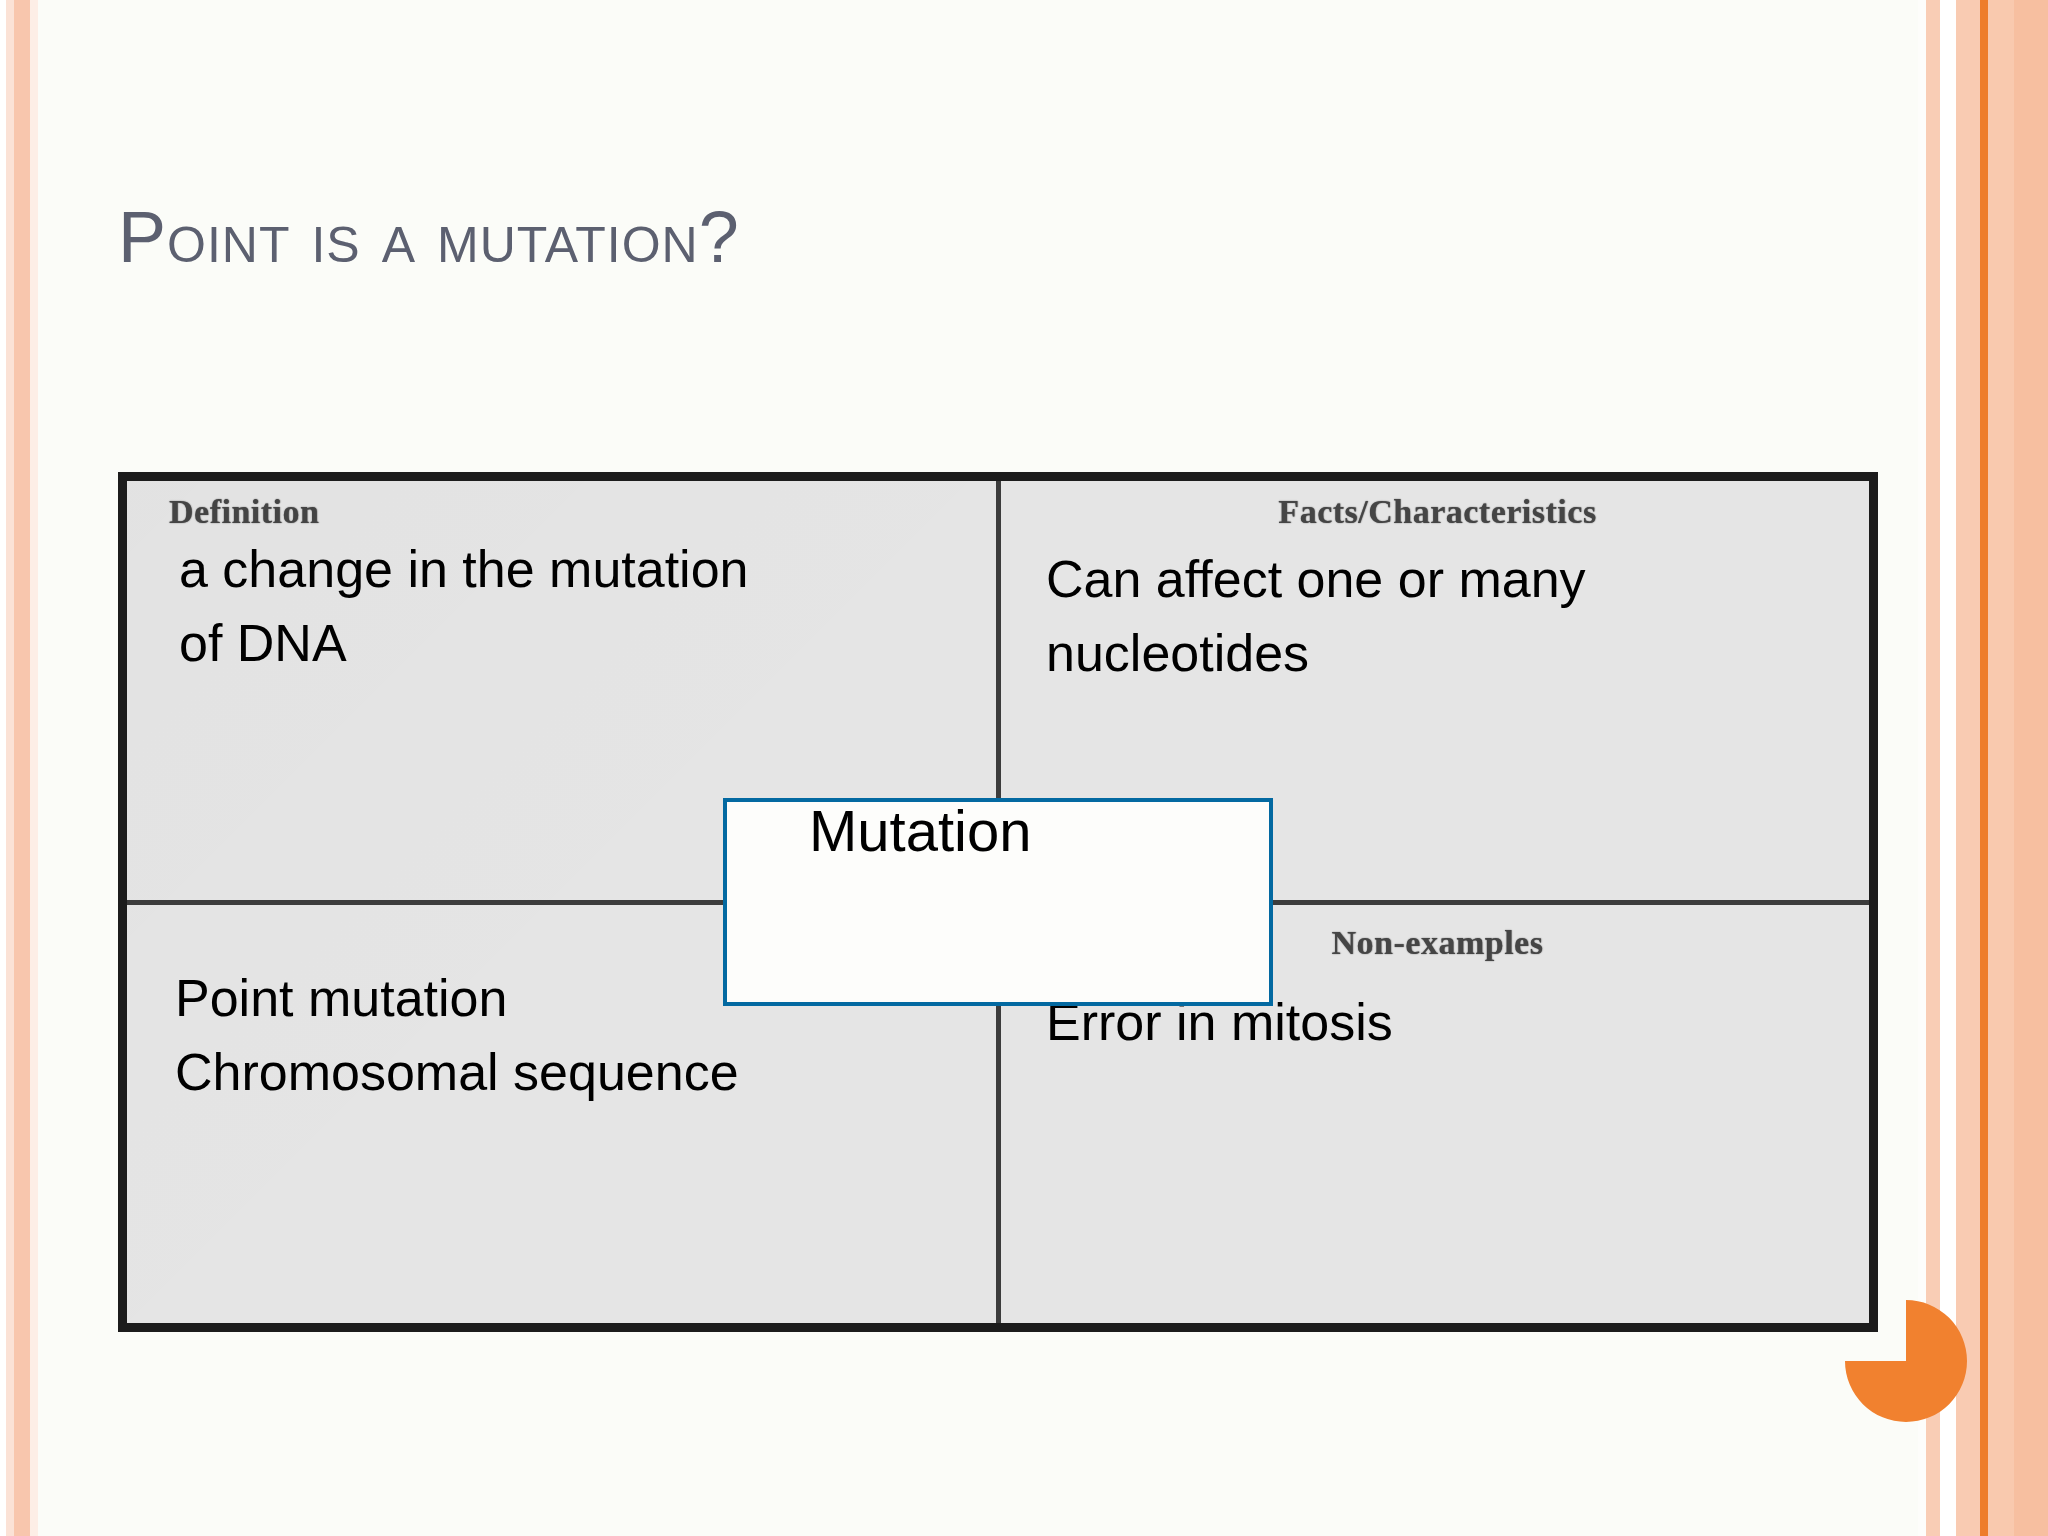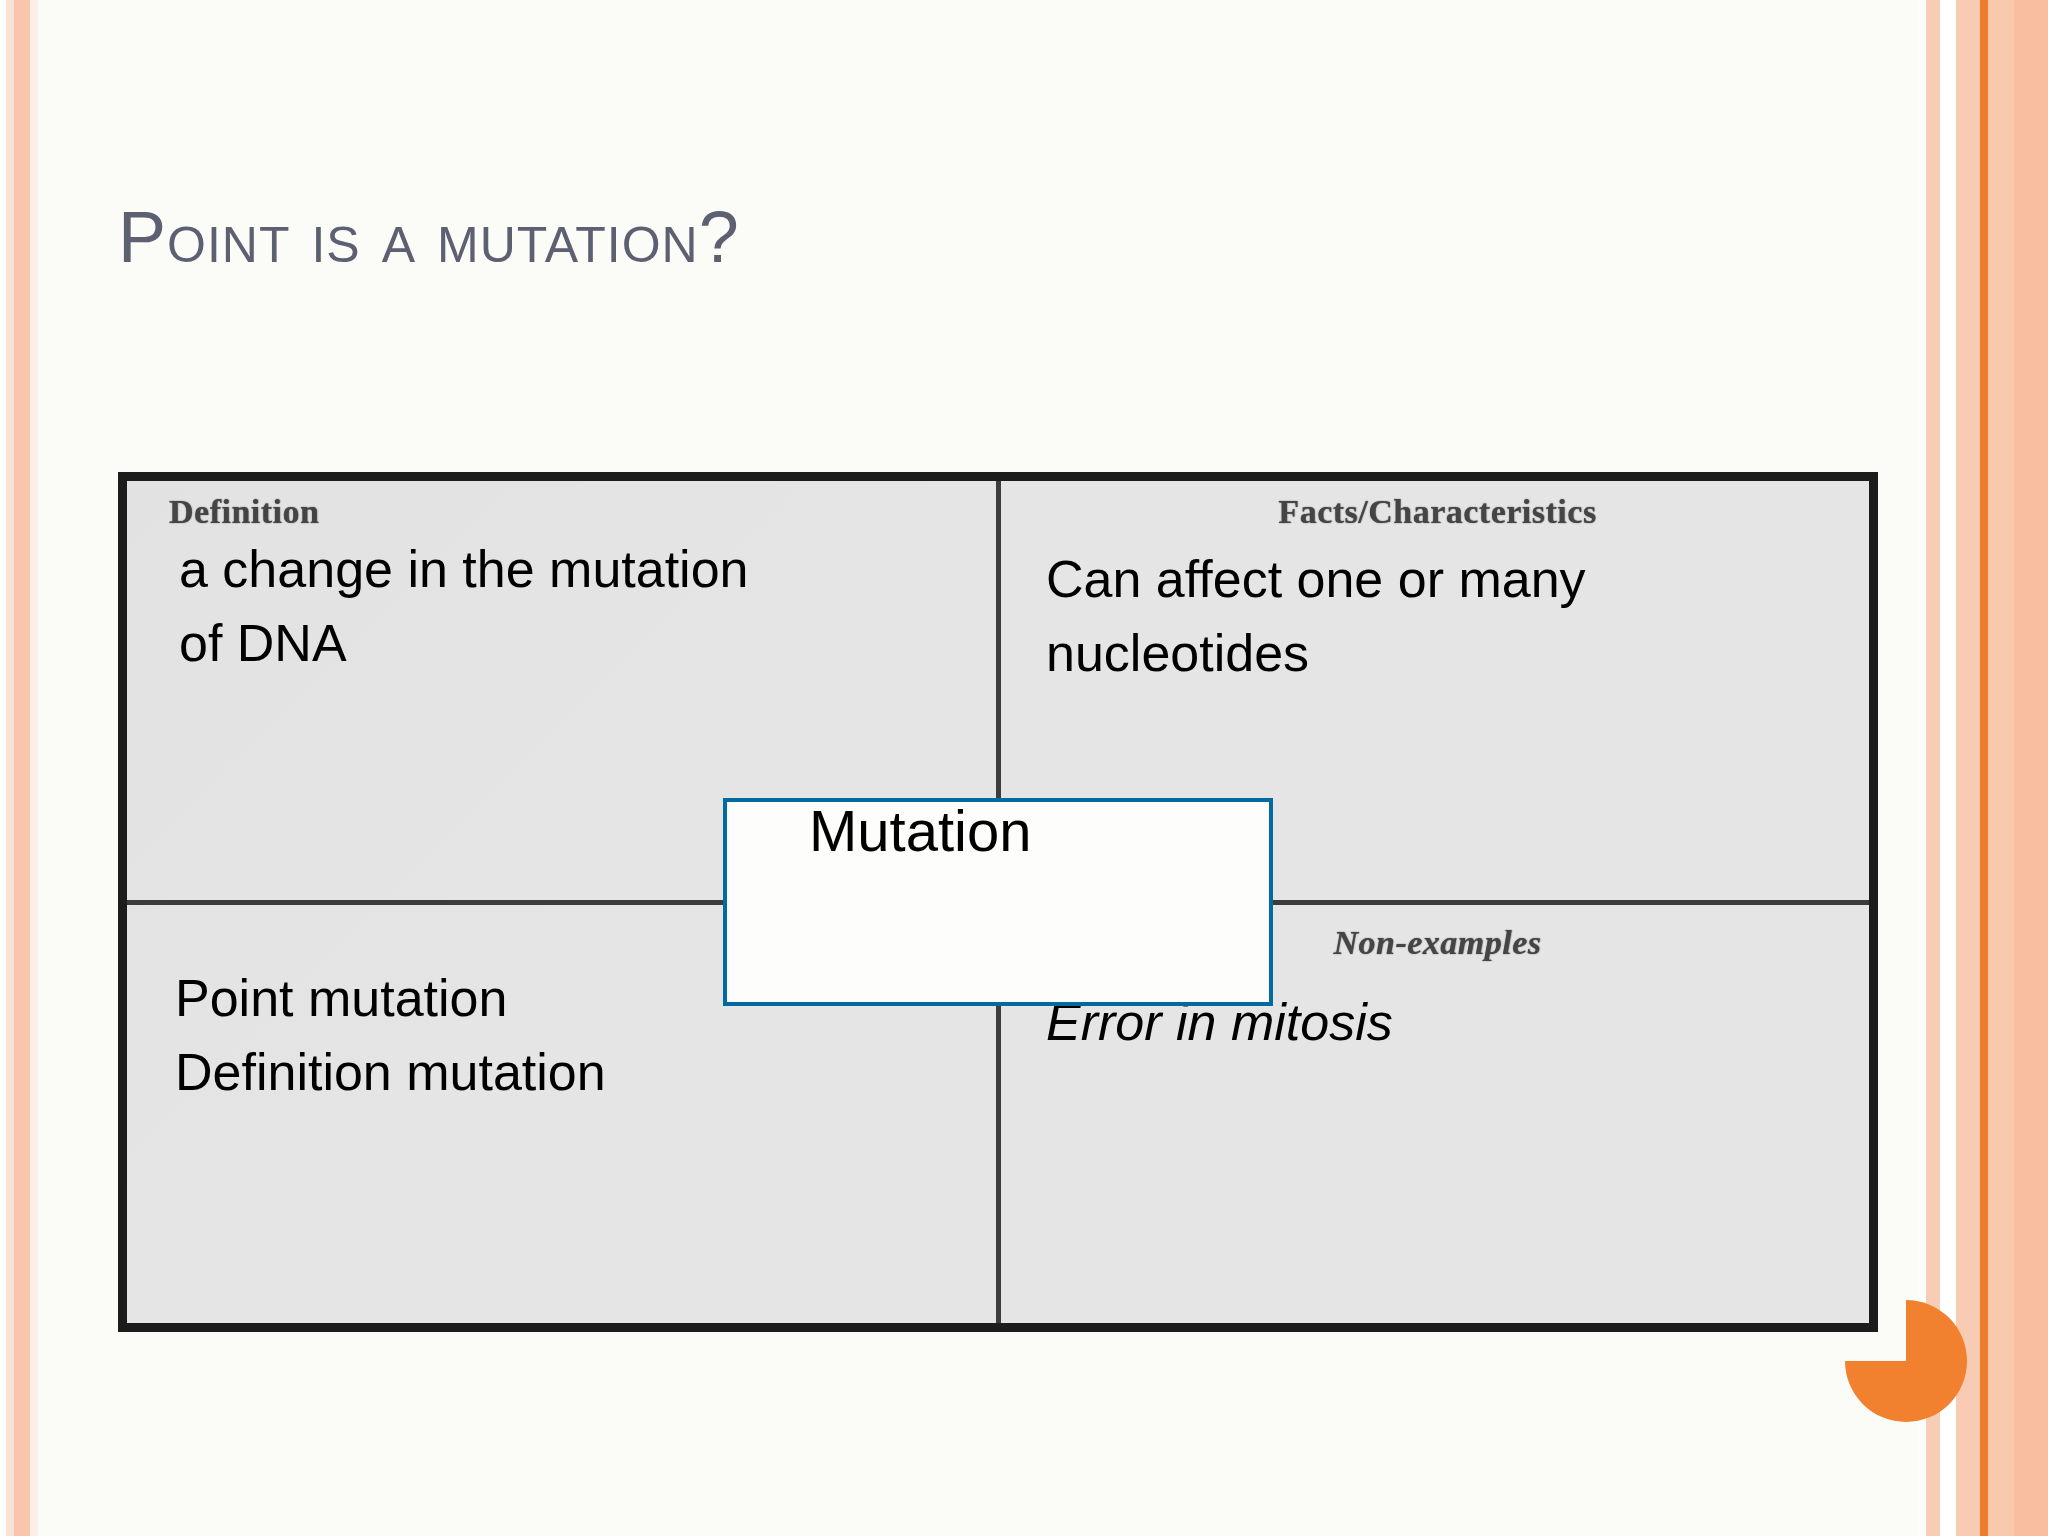--- a/index.html
+++ b/index.html
@@ -107,21 +107,21 @@
   .quad {
     position: absolute;
     width: 50%;
     height: 50%;
     box-sizing: border-box;
     padding: 14px 34px 14px 42px;
   }
   .quad.tl { left: 0;   top: 0; }
   .quad.tr { left: 50%; top: 0; }
   .quad.bl { left: 0;   top: 50%; }
-  .quad.br { left: 50%; top: 50%; font-style: italic; }
+  .quad.br { left: 50%; top: 50%; }
 
   .quad-label {
     font-family: "Liberation Serif", serif;
     font-weight: bold;
     font-size: 34px;
     color: #2b2b2b;
     letter-spacing: 0.5px;
     line-height: 1;
     opacity: 0.86;
     text-shadow: 0 0 1.3px rgba(60,60,60,0.85), 0.6px 0.4px 0.9px rgba(120,120,120,0.5);
@@ -208,21 +208,21 @@
       <div class="quad-label right">Facts/Characteristics</div>
       <div class="quad-body">
         <span class="line">Can affect one or many</span>
         <span class="line">nucleotides</span>
       </div>
     </div>
 
     <div class="quad bl">
       <div class="quad-body">
         <span class="line">Point mutation</span>
-        <span class="line">Definition mutation</span>
+        <span class="line">Chromosomal sequence</span>
       </div>
     </div>
 
     <div class="quad br">
       <div class="quad-label right">Non-examples</div>
       <div class="quad-body">
         <span class="line">Error in mitosis</span>
       </div>
     </div>
 

